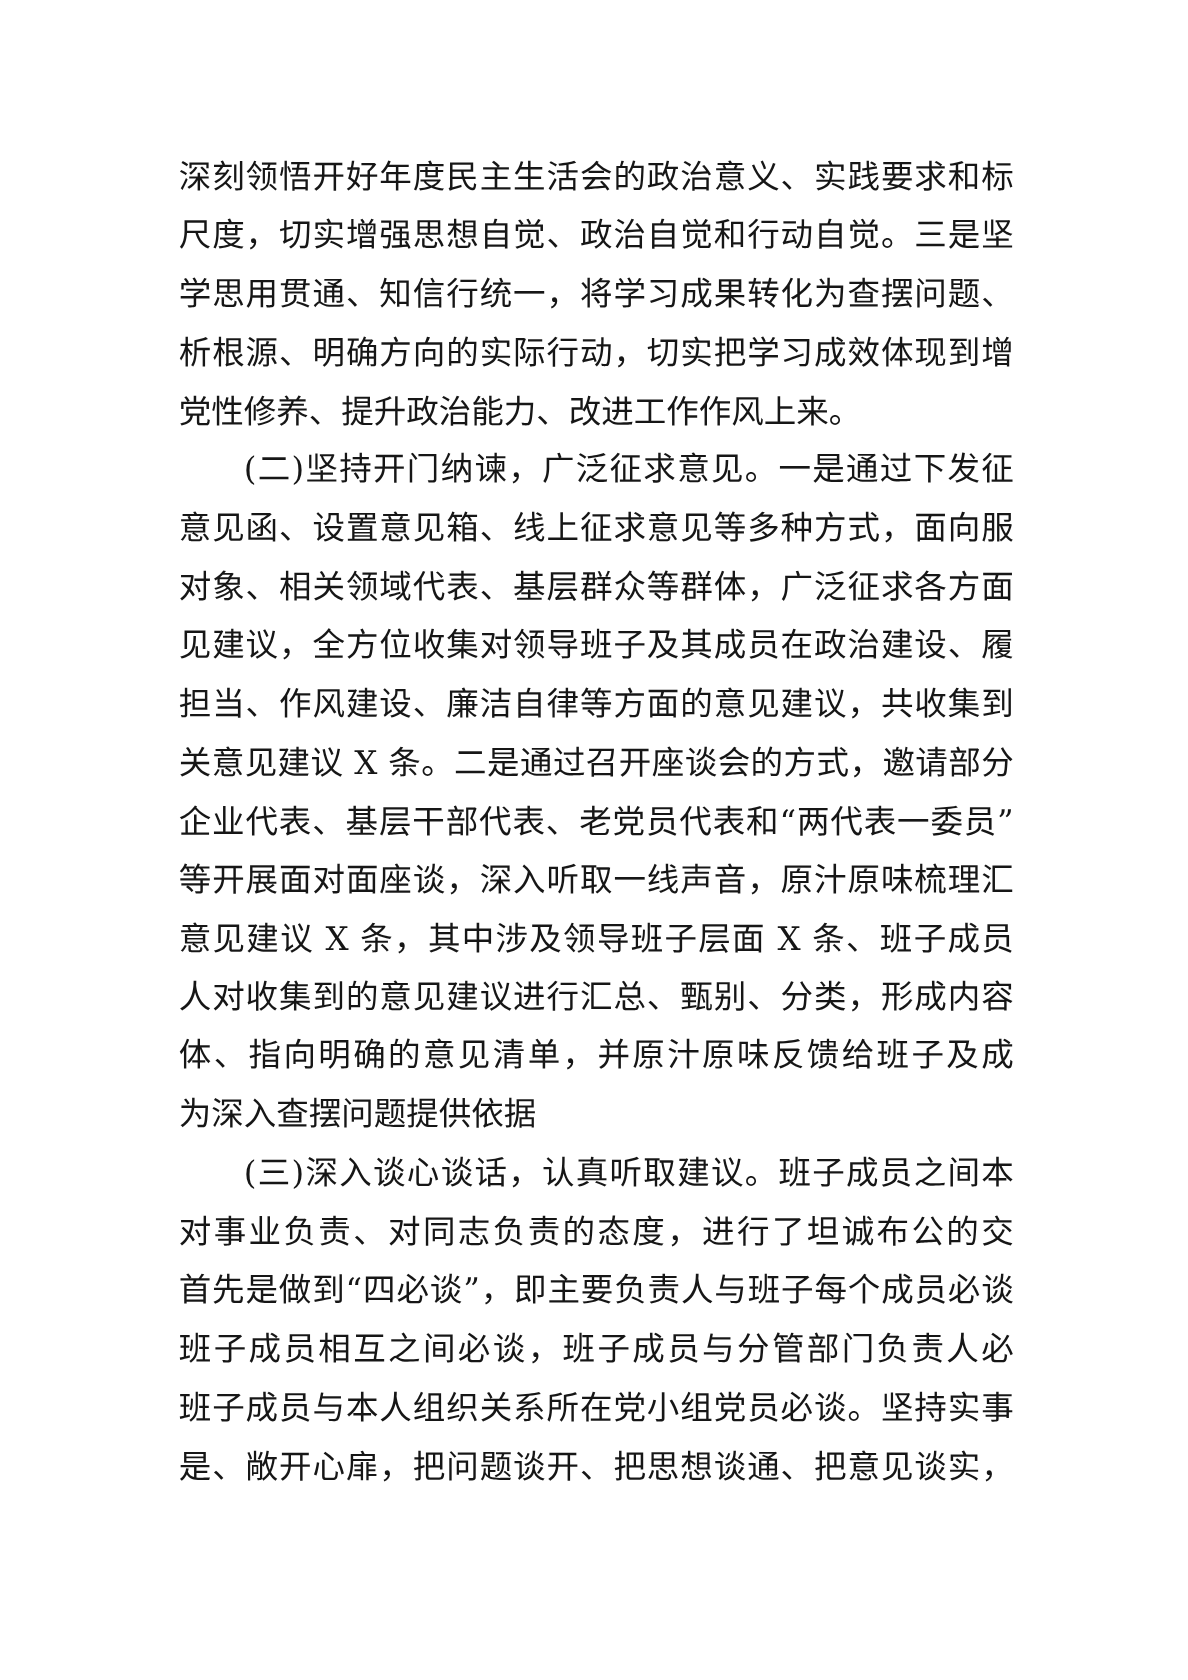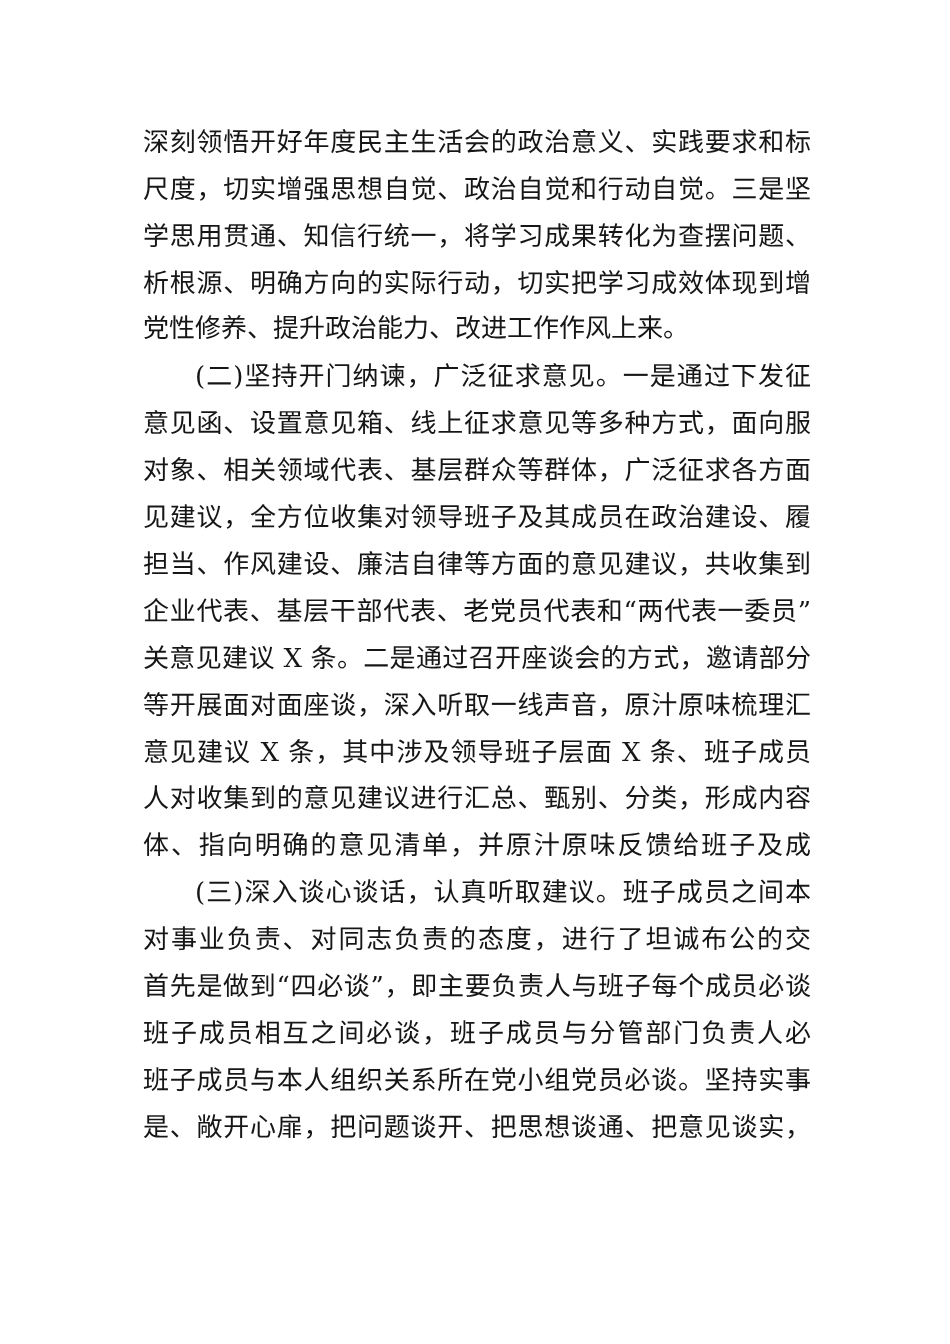--- a/index.html
+++ b/index.html
@@ -28,47 +28,47 @@
     height: 46.9px;
     line-height: 46.9px;
     text-align: justify;
     text-align-last: justify;
     overflow: hidden;
     white-space: normal;
   }
   .line.end {
     text-align: right;
     text-align-last: left;
-    font-family: Liberation Mono, monospace;
   }
   .line.ind {
     text-indent: 2em;
   }
 </style>
 </head>
 <body>
 
 <div class="page">
   <div class="text-block">
     <div class="line j">深刻领悟开好年度民主生活会的政治意义、实践要求和标准</div>
     <div class="line j">尺度，切实增强思想自觉、政治自觉和行动自觉。三是坚持</div>
     <div class="line j">学思用贯通、知信行统一，将学习成果转化为查摆问题、剖</div>
     <div class="line j">析根源、明确方向的实际行动，切实把学习成效体现到增强</div>
     <div class="line end">党性修养、提升政治能力、改进工作作风上来。</div>
     <div class="line j ind">(二)坚持开门纳谏，广泛征求意见。一是通过下发征求</div>
     <div class="line j">意见函、设置意见箱、线上征求意见等多种方式，面向服务</div>
     <div class="line j">对象、相关领域代表、基层群众等群体，广泛征求各方面意</div>
     <div class="line j">见建议，全方位收集对领导班子及其成员在政治建设、履职</div>
     <div class="line j">担当、作风建设、廉洁自律等方面的意见建议，共收集到相</div>
+    <div class="line j">关意见建议 X 条。二是通过召开座谈会的方式，邀请部分</div>
     <div class="line j">企业代表、基层干部代表、老党员代表和“两代表一委员”</div>
-    <div class="line j">关意见建议 X 条。二是通过召开座谈会的方式，邀请部分</div>
     <div class="line j">等开展面对面座谈，深入听取一线声音，原汁原味梳理汇总</div>
     <div class="line j">意见建议 X 条，其中涉及领导班子层面 X 条、班子成员个</div>
     <div class="line j">人对收集到的意见建议进行汇总、甄别、分类，形成内容具</div>
     <div class="line j">体、指向明确的意见清单，并原汁原味反馈给班子及成员，</div>
+    <div class="line end">为深入查摆问题提供依据</div>
     <div class="line j ind">(三)深入谈心谈话，认真听取建议。班子成员之间本着</div>
     <div class="line j">对事业负责、对同志负责的态度，进行了坦诚布公的交流。</div>
     <div class="line j">首先是做到“四必谈”，即主要负责人与班子每个成员必谈</div>
     <div class="line j">班子成员相互之间必谈，班子成员与分管部门负责人必谈，</div>
     <div class="line j">班子成员与本人组织关系所在党小组党员必谈。坚持实事求</div>
     <div class="line j">是、敞开心扉，把问题谈开、把思想谈通、把意见谈实，通</div>
   </div>
 </div>
 
 </body></html>

